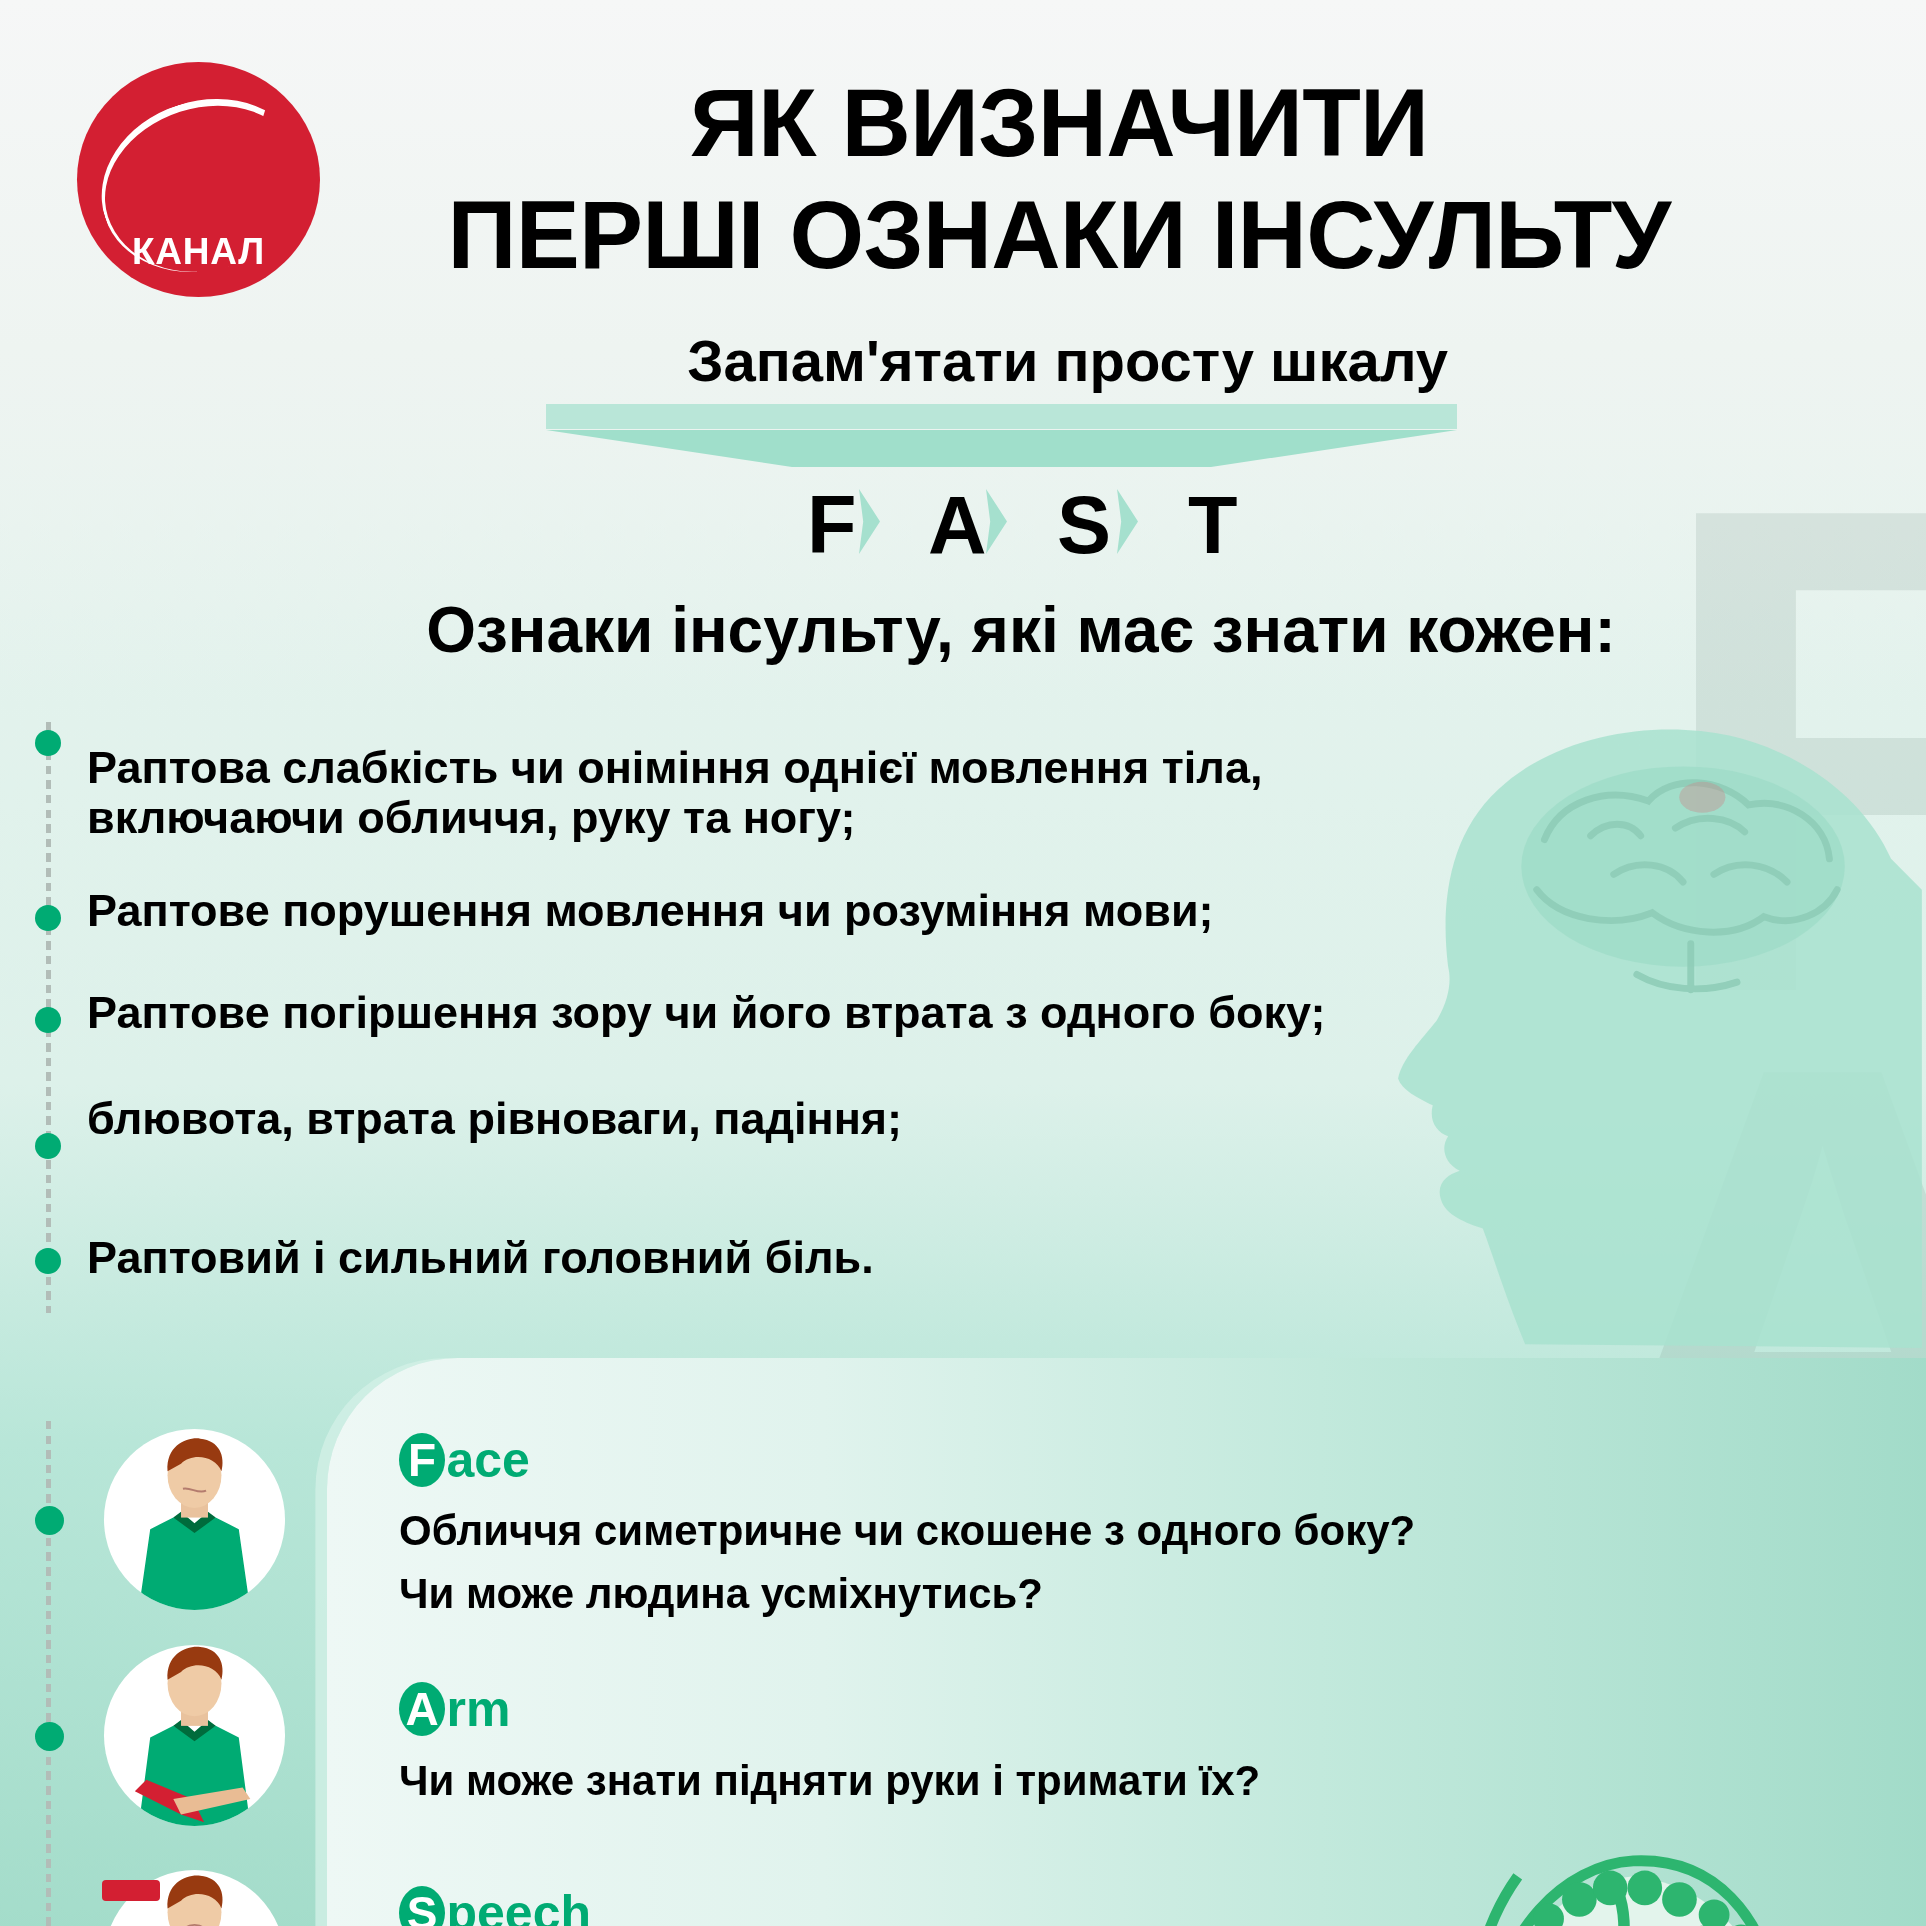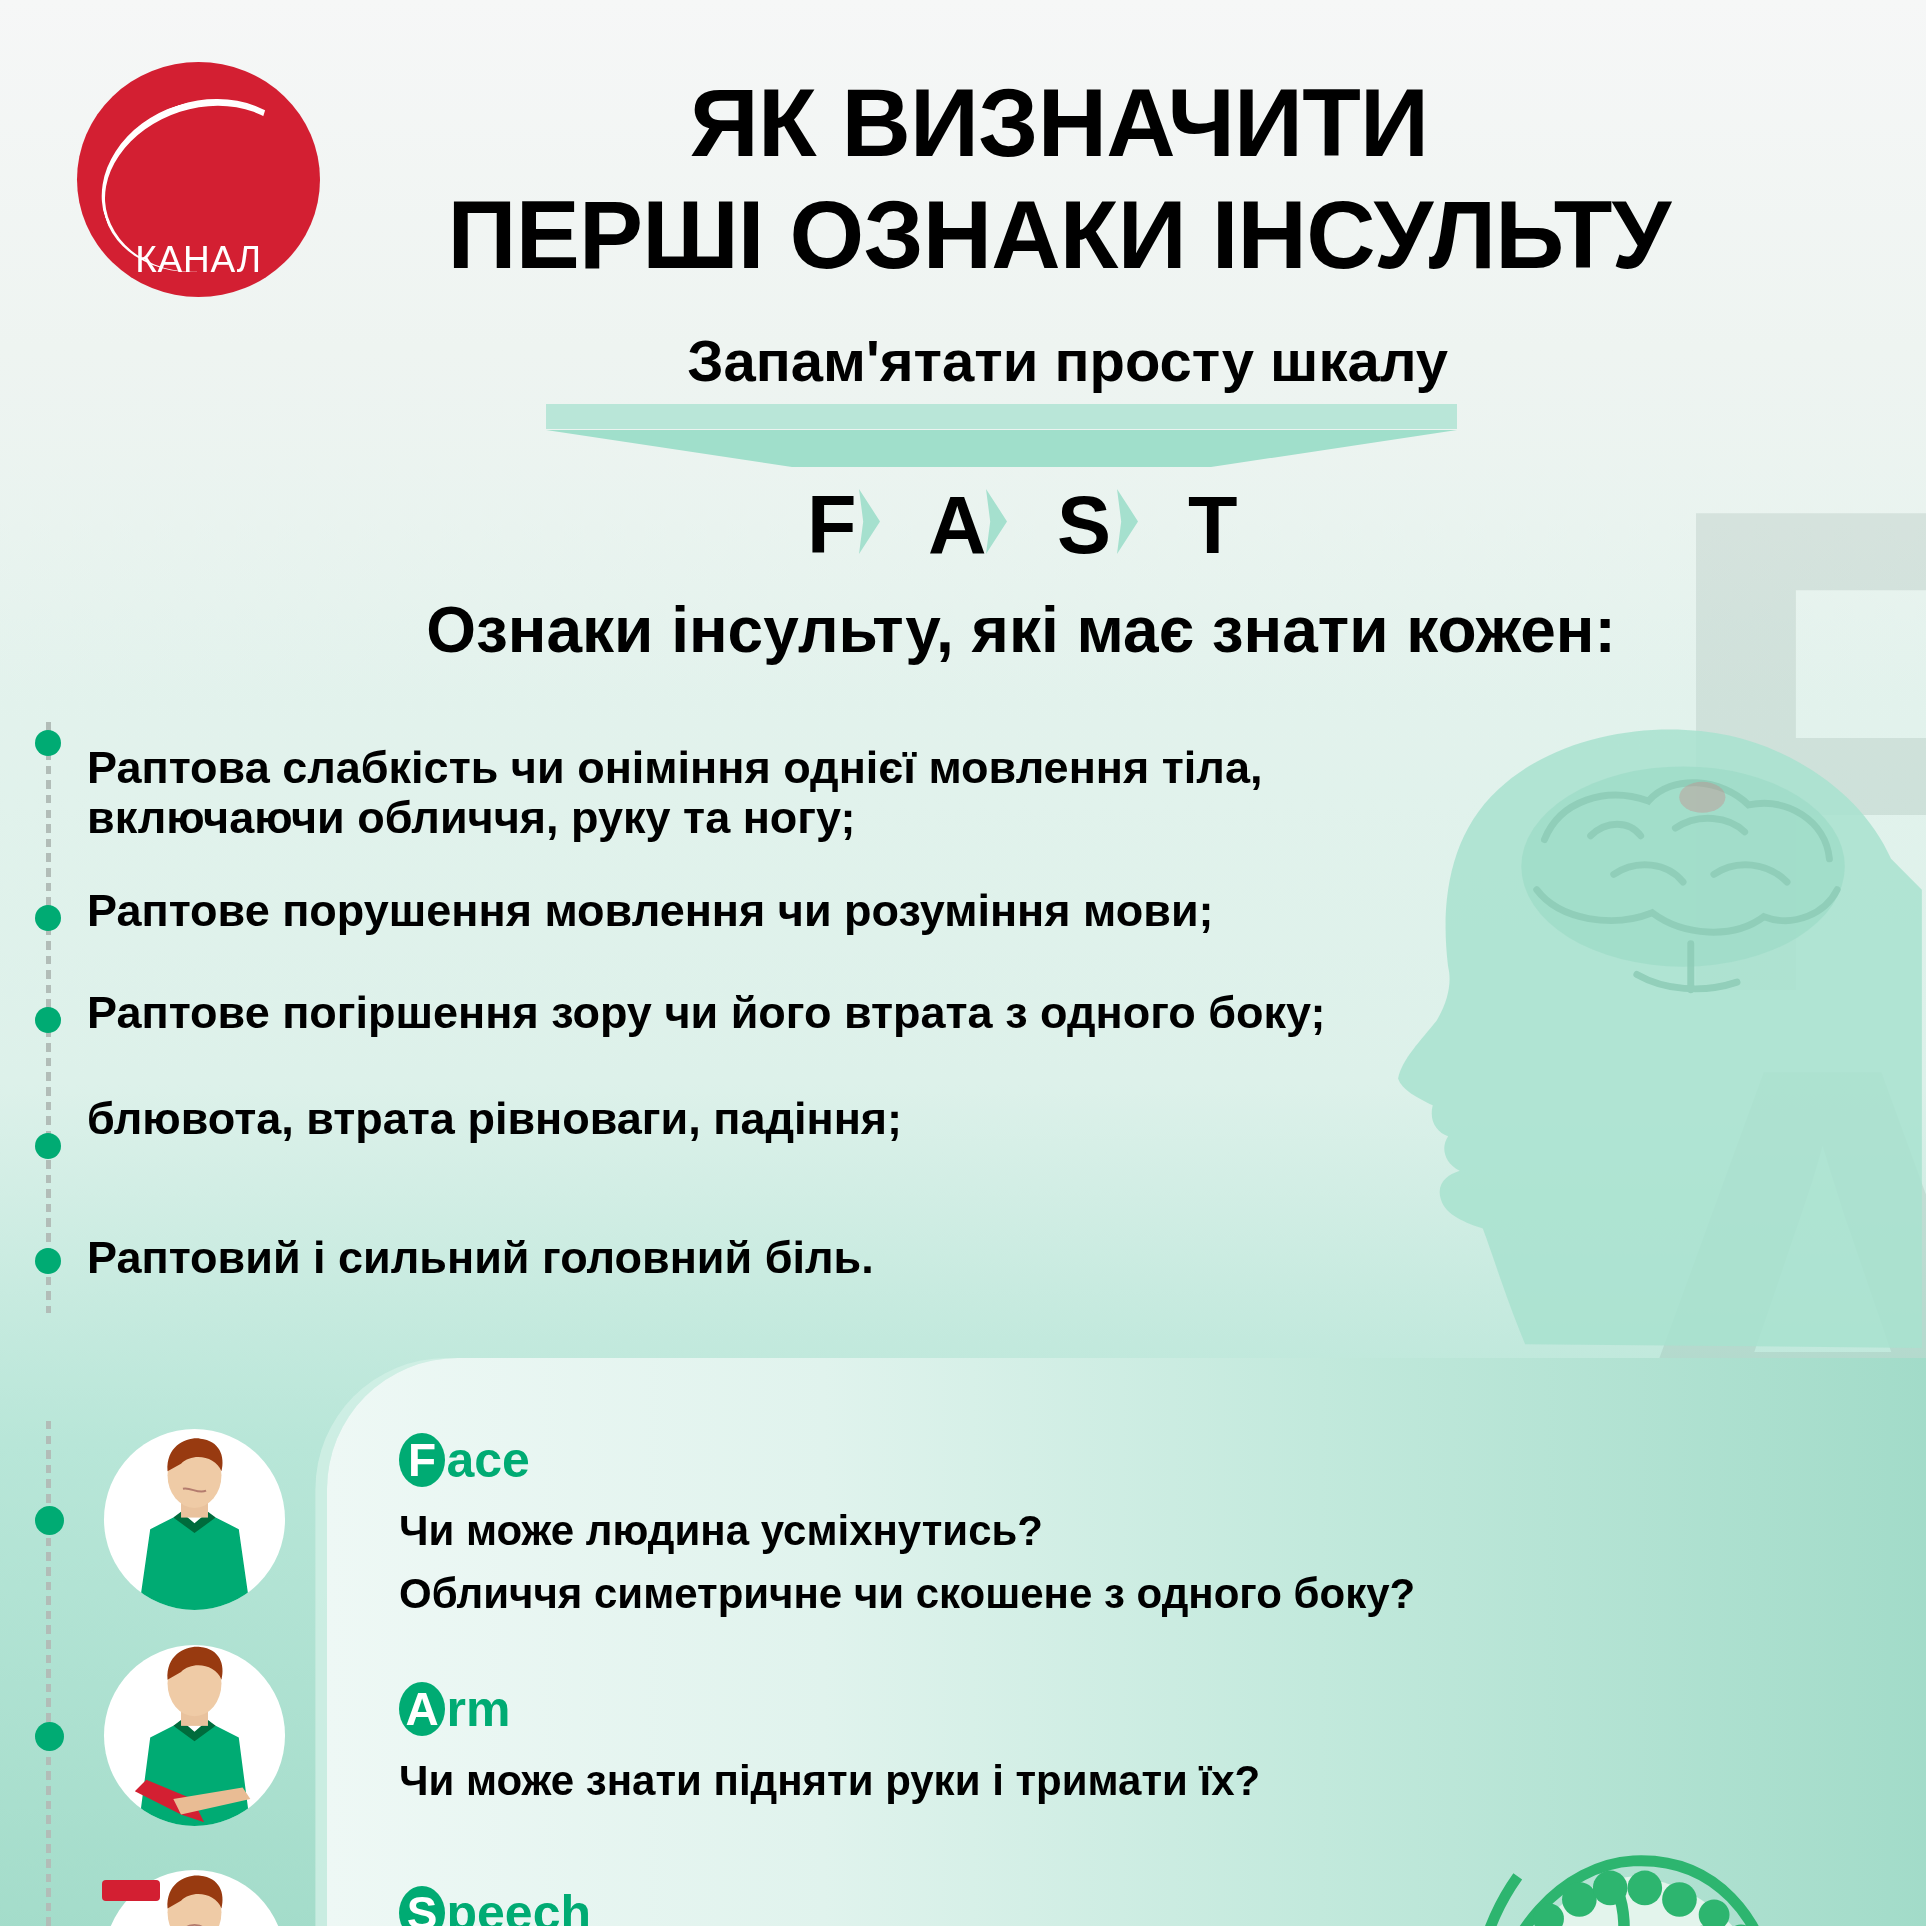--- a/index.html
+++ b/index.html
@@ -21,21 +21,21 @@
     .wm-a { top: 963px; }
     .wm-s { top: 1348px; }
     .wm-t { top: 1868px; }
 
     
     .logo24 { left: 77px; top: 62px; width: 243px; height: 235px; border-radius: 50%;
       background: #d31f32; color: #fff; text-align: center; }
     .logo24 .arc { position:absolute; left:23px; top:39px; width:200px; height:162px; border-radius:50%;
       border-top: 7px solid #fff; border-left: 3.1px solid #fff; border-right: 5.4px solid transparent; border-bottom: 0; transform: rotate(-18deg); }
     .logo24 .num { position:absolute; left:0; right:0; top:52px; font-size: 89px; font-weight: 700; font-style: italic; letter-spacing: -3.9px; }
-    .logo24 .kanal { position:absolute; left:0; right:0; top:177px; font-size: 37px; font-weight: 400; letter-spacing: 0.8px; }
+    .logo24 .kanal { position:absolute; left:0; right:0; top:169px; font-size: 37px; font-weight: 700; letter-spacing: 0.8px; }
 
     .title { left: 308px; width: 1502px; text-align: center; font-weight: 700; font-size: 96px; line-height: 1; letter-spacing: -0.8px; }
     .title1 { top: 75px; text-align: center; }
     .title2 { top: 187px; }
     .subtitle { left: 446px; width: 1002px; top: 327px; text-align:right; font-weight:700; font-size:58px; }
 
     
     .ribbon-top { left: 546px; top: 404px; width: 911px; height: 25.4px; background: #b9e6d8; }
     .ribbon-bot { left: 546px; top: 430px; width: 911px; height: 37px; background: #a0dfcb;
       clip-path: polygon(0 0, 100% 0, 73% 100%, 27% 100%); }
@@ -179,22 +179,22 @@
     <path d="M210 150 C225 140 245 140 260 150" stroke="#b47c6e" stroke-width="5" fill="none"></path>
   </svg>
 </div>
 <div class="abs" style="left:102px; top:1880px; width:58px; height:21px; background:#d31f32; border-radius:3.9px;"></div>
 
 <div class="abs fast-title" style="top:1433px">
   <span class="circ">F</span>
   <span>ace</span>
 </div>
 <div class="abs fast-body" style="top:1499px">
+  <div>Обличчя симетричне чи скошене з одного боку?</div>
   <div>Чи може людина усміхнутись?</div>
-  <div>Обличчя симетричне чи скошене з одного боку?</div>
 </div>
 
 <div class="abs fast-title" style="top:1682px">
   <span class="circ">A</span>
   <span>rm</span>
 </div>
 <div class="abs fast-body" style="top:1749px">Чи може знати підняти руки і тримати їх?</div>
 
 <div class="abs fast-title" style="top:1886px">
   <span class="circ">S</span>

